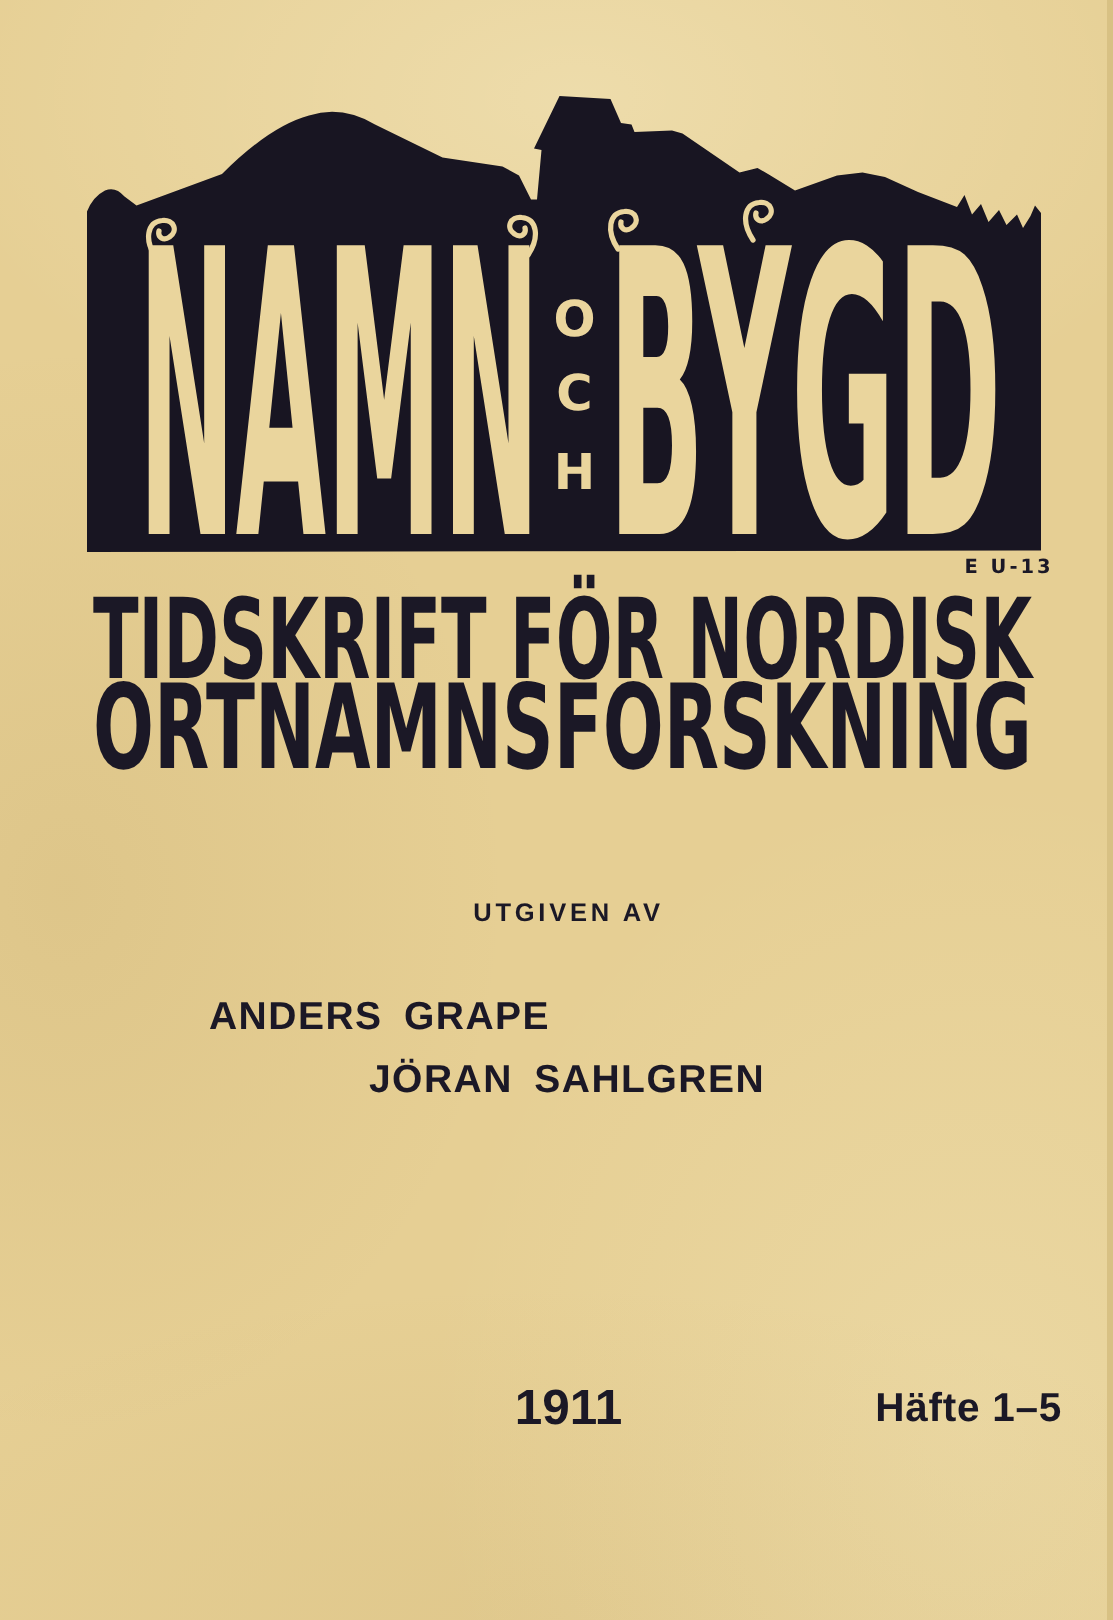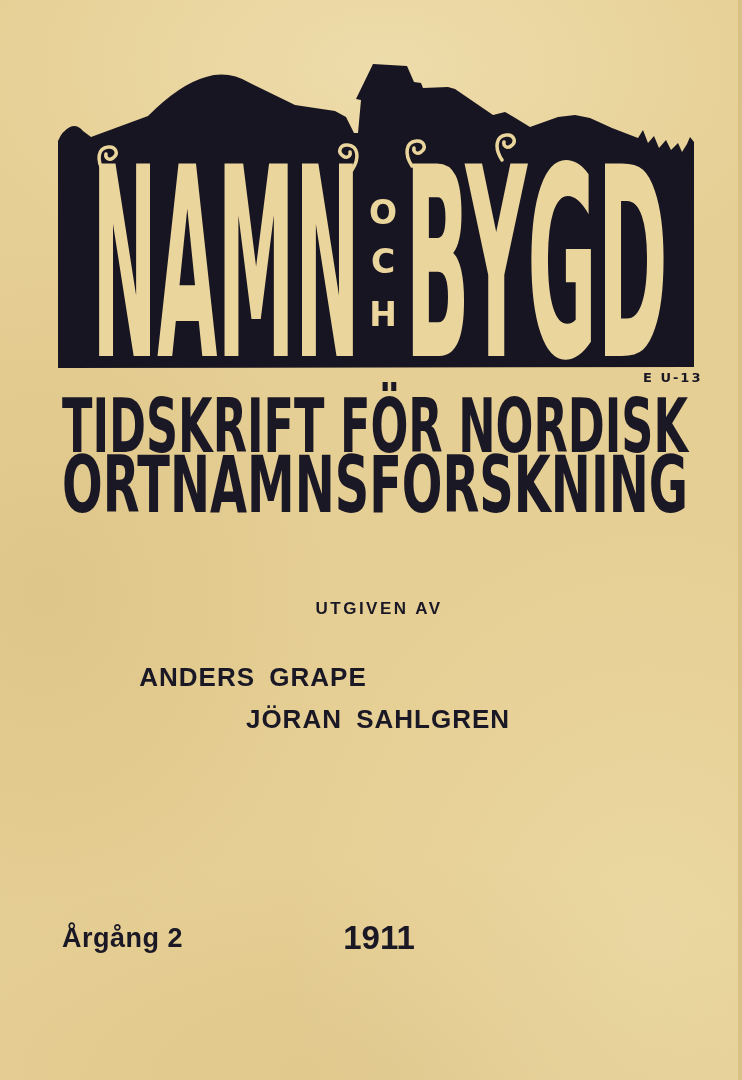--- a/index.html
+++ b/index.html
@@ -154,15 +154,15 @@
     </g>
     <g transform="translate(62,512) scale(1,1.15)">
       <text class="subtitle-text" font-size="68" textLength="626" lengthAdjust="spacingAndGlyphs" x="0" y="0">ORTNAMNSFORSKNING</text>
     </g>
   </svg>
 
   <div class="abs utgiven">UTGIVEN AV</div>
   <div class="abs editor-1">ANDERS GRAPE</div>
   <div class="abs editor-3">JÖRAN SAHLGREN</div>
 
-  <div class="abs footer-volume">Årgång 2</div>
   <div class="abs footer-year">1911</div>
+  <div class="abs footer-issue">Häfte 1–5</div>
 </div>
 
 </body></html>

